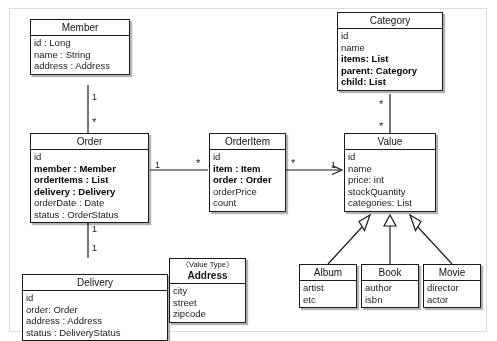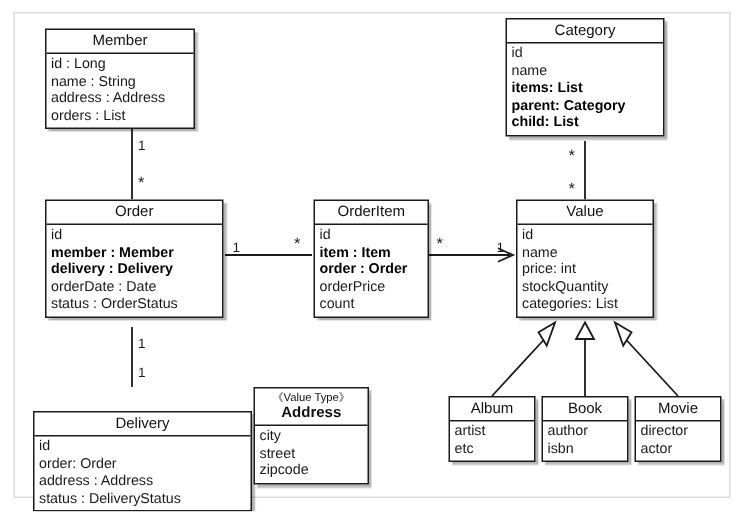--- a/index.html
+++ b/index.html
@@ -123,40 +123,40 @@
     <line x1="452" y1="264" x2="417" y2="226" stroke="#1b1b1b" stroke-width="1.2"></line>
     <polygon points="410,215 421,221.5 415.5,230.5" fill="#ffffff" stroke="#1b1b1b" stroke-width="1.2"></polygon>
   </svg>
 
   <div class="umlbox" style="left:30px; top:19px; width:100px;">
     <div class="title">Member</div>
     <div class="attrs">
       <div class="attr">id : Long</div>
       <div class="attr">name : String</div>
       <div class="attr">address : Address</div>
-      <div class="attr">orders : List</div>
     </div>
   </div>
 
   <div class="umlbox" style="left:337px; top:12px; width:106px;">
     <div class="title">Category</div>
     <div class="attrs">
       <div class="attr">id</div>
       <div class="attr">name</div>
       <div class="attr b">items: List</div>
       <div class="attr b">parent: Category</div>
       <div class="attr b">child: List</div>
     </div>
   </div>
 
   <div class="umlbox" style="left:30px; top:133px; width:119px;">
     <div class="title">Order</div>
     <div class="attrs">
       <div class="attr">id</div>
       <div class="attr b">member : Member</div>
+      <div class="attr b">orderItems : List</div>
       <div class="attr b">delivery : Delivery</div>
       <div class="attr">orderDate : Date</div>
       <div class="attr">status : OrderStatus</div>
     </div>
   </div>
 
   <div class="umlbox" style="left:209px; top:133px; width:77px;">
     <div class="title">OrderItem</div>
     <div class="attrs">
       <div class="attr">id</div>

